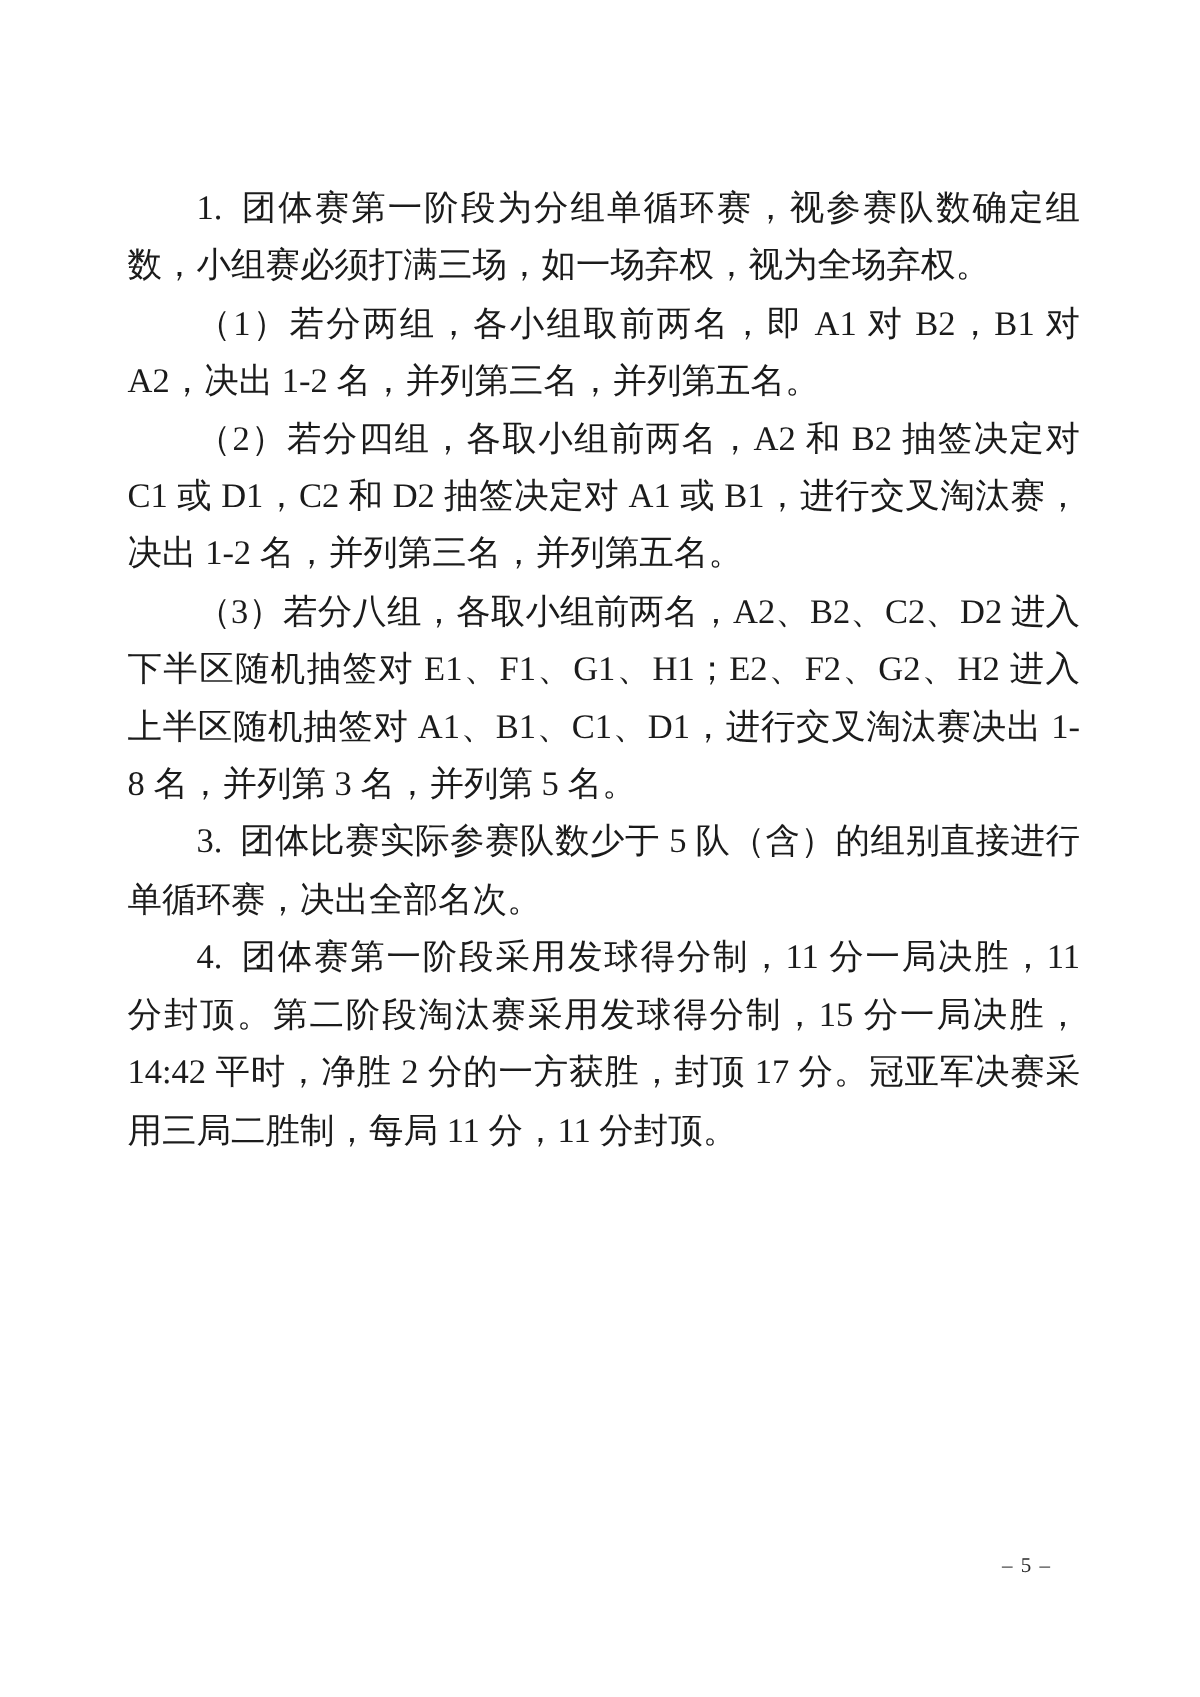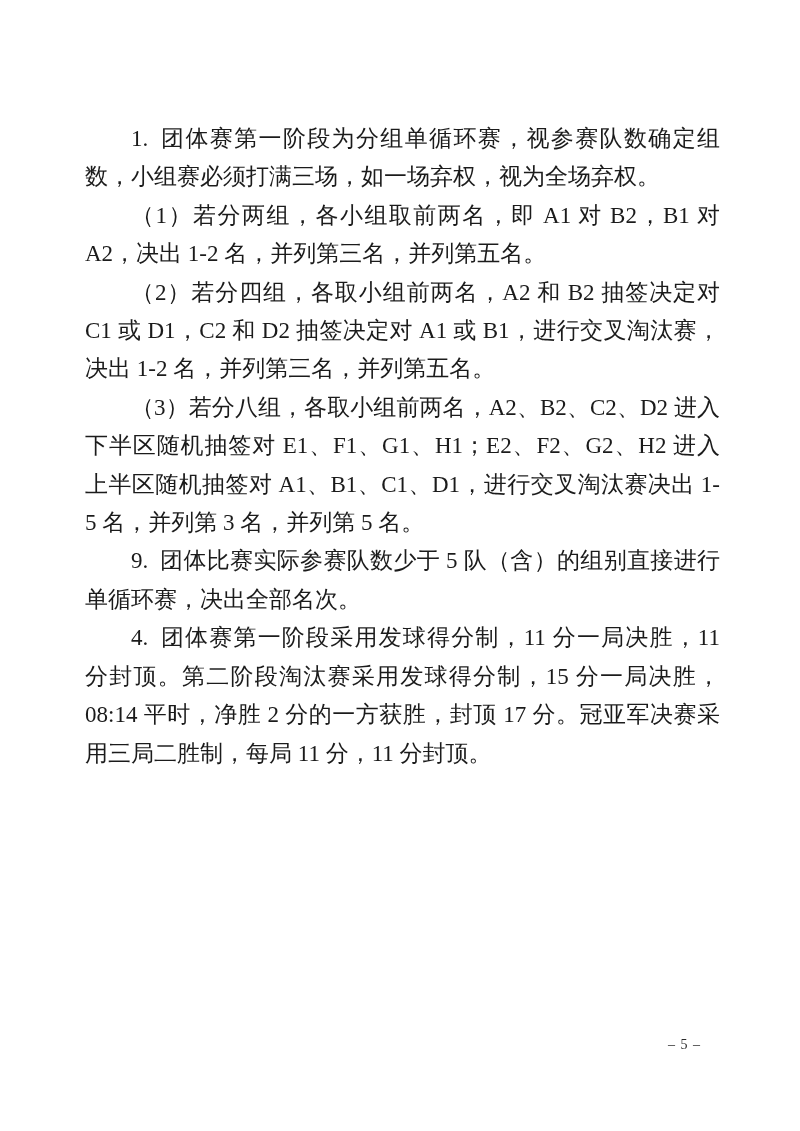--- a/index.html
+++ b/index.html
@@ -43,18 +43,18 @@
   }
 </style>
 </head>
 <body>
 
 <div class="page">
   <div class="content">
     <p class="para">1. 团体赛第一阶段为分组单循环赛，视参赛队数确定组数，小组赛必须打满三场，如一场弃权，视为全场弃权。</p>
     <p class="para">（1）若分两组，各小组取前两名，即 A1 对 B2，B1 对 A2，决出 1-2 名，并列第三名，并列第五名。</p>
     <p class="para">（2）若分四组，各取小组前两名，A2 和 B2 抽签决定对 C1 或 D1，C2 和 D2 抽签决定对 A1 或 B1，进行交叉淘汰赛，决出 1-2 名，并列第三名，并列第五名。</p>
-    <p class="para">（3）若分八组，各取小组前两名，A2、B2、C2、D2 进入下半区随机抽签对 E1、F1、G1、H1；E2、F2、G2、H2 进入上半区随机抽签对 A1、B1、C1、D1，进行交叉淘汰赛决出 1-5 名，并列第 3 名，并列第 5 名。</p>
-    <p class="para">9. 团体比赛实际参赛队数少于 5 队（含）的组别直接进行单循环赛，决出全部名次。</p>
-    <p class="para">4. 团体赛第一阶段采用发球得分制，11 分一局决胜，11 分封顶。第二阶段淘汰赛采用发球得分制，15 分一局决胜，08:14 平时，净胜 2 分的一方获胜，封顶 17 分。冠亚军决赛采用三局二胜制，每局 11 分，11 分封顶。</p>
+    <p class="para">（3）若分八组，各取小组前两名，A2、B2、C2、D2 进入下半区随机抽签对 E1、F1、G1、H1；E2、F2、G2、H2 进入上半区随机抽签对 A1、B1、C1、D1，进行交叉淘汰赛决出 1-8 名，并列第 3 名，并列第 5 名。</p>
+    <p class="para">3. 团体比赛实际参赛队数少于 5 队（含）的组别直接进行单循环赛，决出全部名次。</p>
+    <p class="para">4. 团体赛第一阶段采用发球得分制，11 分一局决胜，11 分封顶。第二阶段淘汰赛采用发球得分制，15 分一局决胜，14:42 平时，净胜 2 分的一方获胜，封顶 17 分。冠亚军决赛采用三局二胜制，每局 11 分，11 分封顶。</p>
   </div>
   <div class="page-number">– 5 –</div>
 </div>
 
 </body></html>

